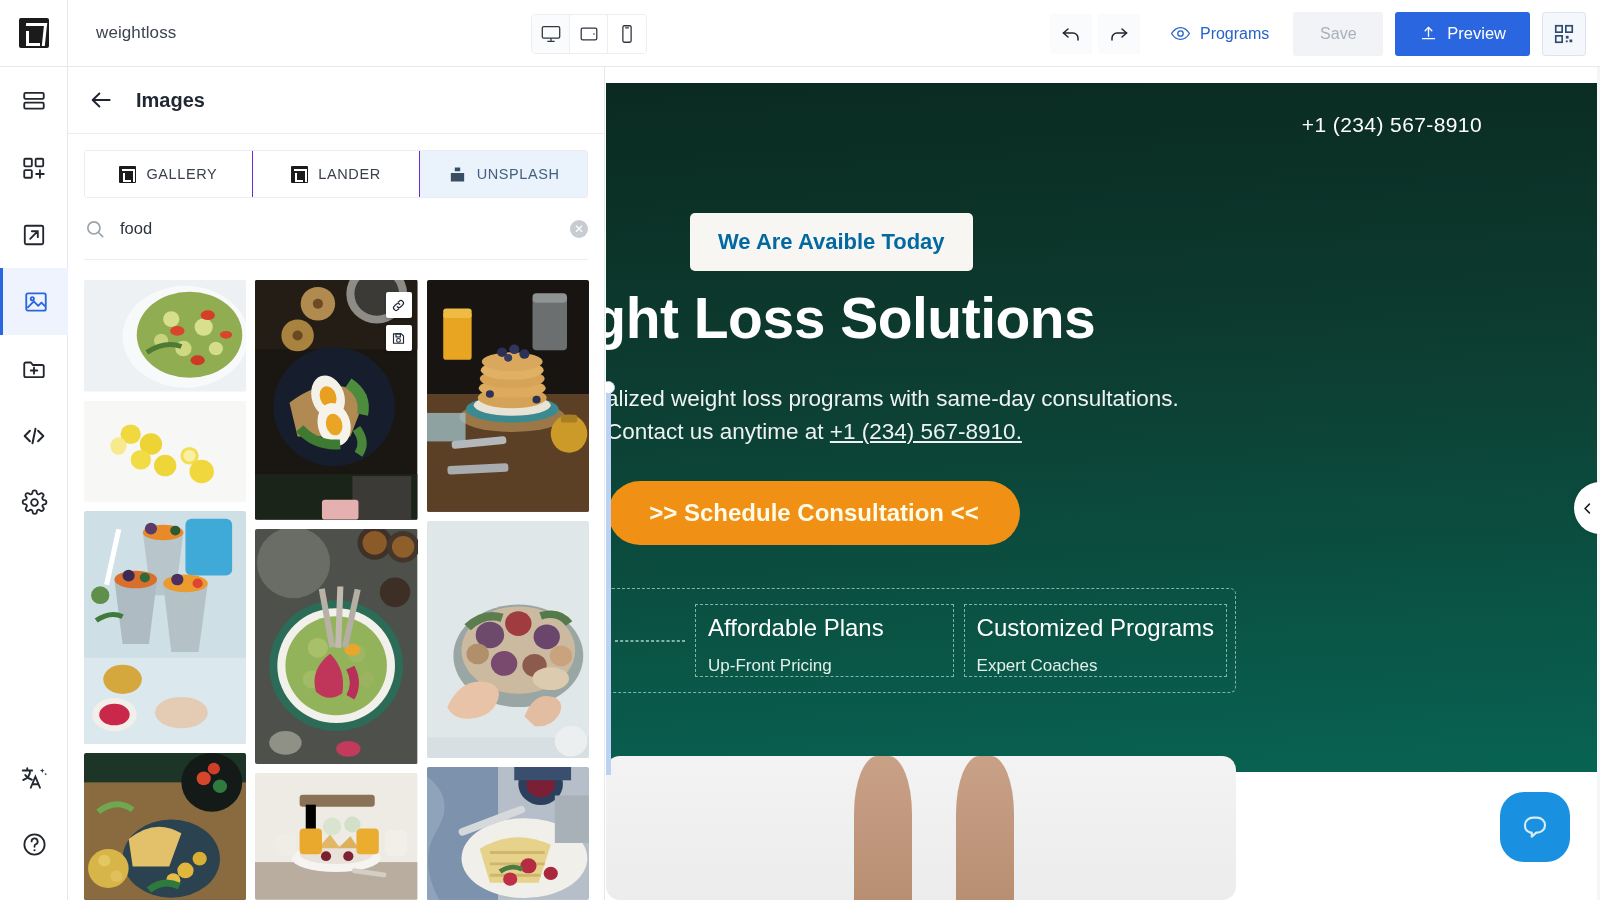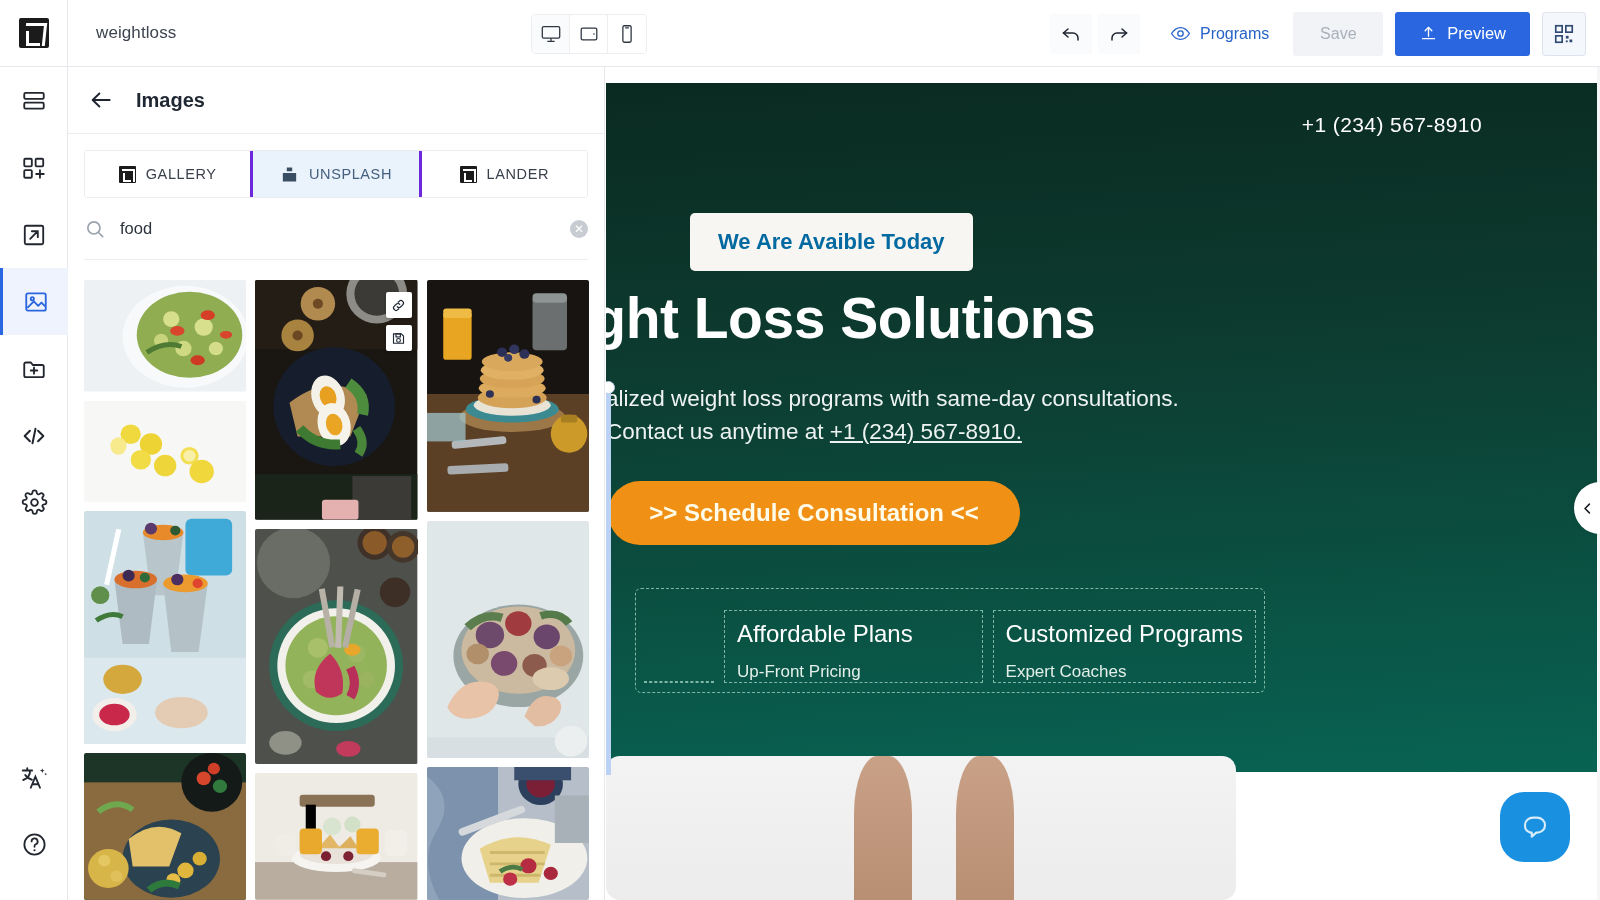--- a/index.html
+++ b/index.html
@@ -89,21 +89,21 @@
   }
   .panel-head {
     height: 67px; display: flex; align-items: center; gap: 22px; padding-left: 20px;
     border-bottom: 1px solid #ececec;
   }
   .panel-title { font-size: 20px; color: #1f2733; font-weight: 600; }
   .tabs { display: flex; margin: 16px 16px 0 16px; border: 1px solid #e9ecf0; border-radius: 3px; overflow: hidden; }
   .tab {
     flex: 1; height: 46px; display: flex; align-items: center; justify-content: center; gap: 10px;
     font-size: 14.5px; letter-spacing: .6px; color: #3a414c; background: #fff; cursor: pointer;
-    border-right: 3px solid #6d28d9;
+    border-right: 1px solid #6d28d9;
   }
   .tab:last-child { border-right: none; }
   .tab.active { background: #eaf2fc; color: #44607f; }
   .tab-mark { width: 17px; height: 17px; background: #1b1b1b; position: relative; border-radius: 1px; }
   .tab-mark::after {
     content: ""; position: absolute; left: 3px; top: 3px; width: 11px; height: 11px;
     border: 2px solid #fff; border-left: none; border-bottom: none;
   }
   .tab-mark::before {
     content: ""; position: absolute; left: 4px; top: 7px; width: 6px; height: 7px;
@@ -163,21 +163,21 @@
   .hero-p u { text-decoration: underline; }
   .cta {
     position: absolute; left: 2px; top: 398px; width: 412px; height: 64px;
     background: #f09014; color: #fffbe9; border-radius: 34px;
     display: flex; align-items: center; justify-content: center;
     font-size: 24px; font-weight: 700; cursor: pointer;
   }
   .feat-wrap {
     position: absolute; left: 0px; top: 505px; width: 630px; height: 105px;
     border: 1.5px dashed #7fb6a6; border-radius: 6px;
-    display: flex; align-items: flex-end; padding: 9px 8px; gap: 10px; margin-left: 29px;
+    display: flex; align-items: center; padding: 9px 8px; gap: 10px;
   }
   .feat-ghost { width: 70px; border: 1.5px dashed #7fb6a6; }
   .feat {
     flex: 1; border: 1.5px dashed #7fb6a6; padding: 9px 12px 0 12px;
   }
   .feat-t { color: #fff; font-size: 24px; white-space: nowrap; }
   .feat-s { color: #e3efe9; font-size: 17px; margin-top: 14px; white-space: nowrap; }
   .photo-card {
     position: absolute; left: 0px; top: 689px; width: 630px; height: 144px;
     background: linear-gradient(180deg,#f3f3f3 0%, #ececec 100%);
@@ -356,30 +356,30 @@
           <path d="M10.5 6 L4.3 12 L10.5 18"></path>
       </svg>
       <div class="panel-title">Images</div>
     </div>
 
     <div class="tabs">
       <div class="tab">
         <span class="tab-mark"></span>
         <span>GALLERY</span>
       </div>
+      <div class="tab">
+        <span class="tab-mark"></span>
+        <span>LANDER</span>
+      </div>
       <div class="tab active">
         <svg width="19" height="19" viewBox="0 0 24 24" fill="#3a4e63">
           <path d="M8.6 3.2h6.8v4.6H8.6z"></path>
             <path d="M3.6 10.2h16.8v10.6H3.6z"></path>
         </svg>
         <span>UNSPLASH</span>
-      </div>
-      <div class="tab">
-        <span class="tab-mark"></span>
-        <span>LANDER</span>
       </div>
     </div>
 
     <div class="searchrow">
       <svg width="22" height="22" viewBox="0 0 24 24" fill="none" stroke="#9aa2ad" stroke-width="1.8" stroke-linecap="round">
         <circle cx="10.8" cy="10.8" r="6.6"></circle>
           <path d="M15.8 15.8 L20.4 20.4"></path>
       </svg>
       <input class="search-input" value="food" style="">
       <div class="clear-x">✕</div>

